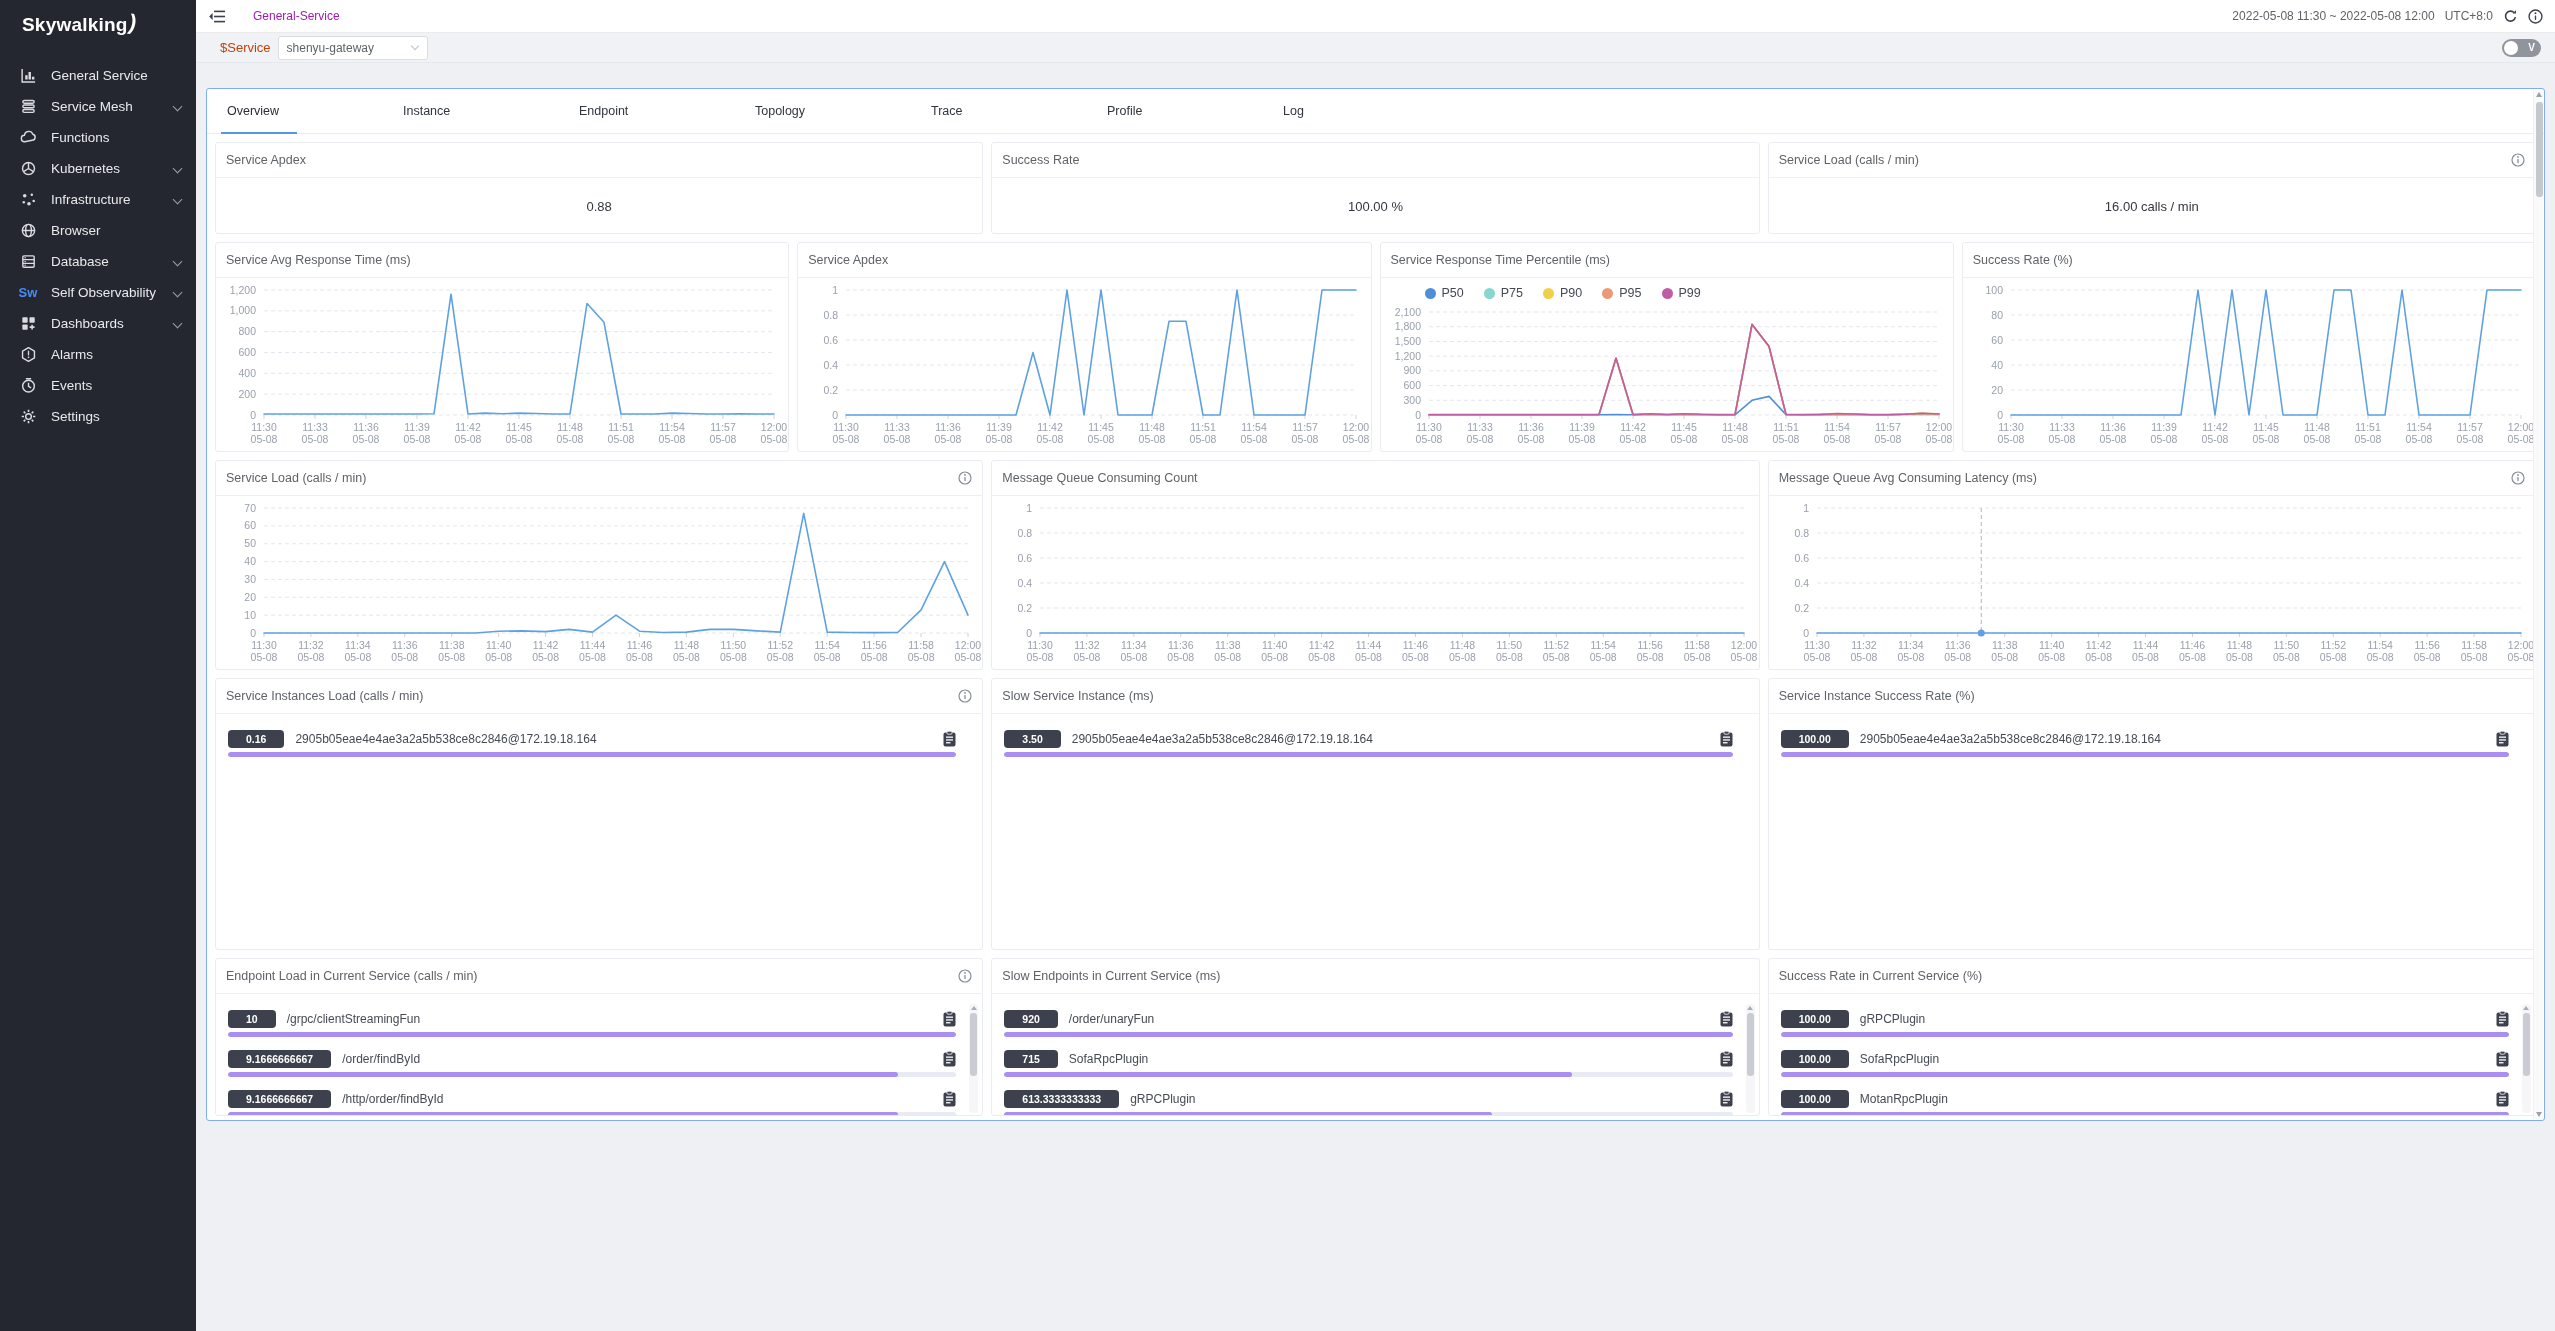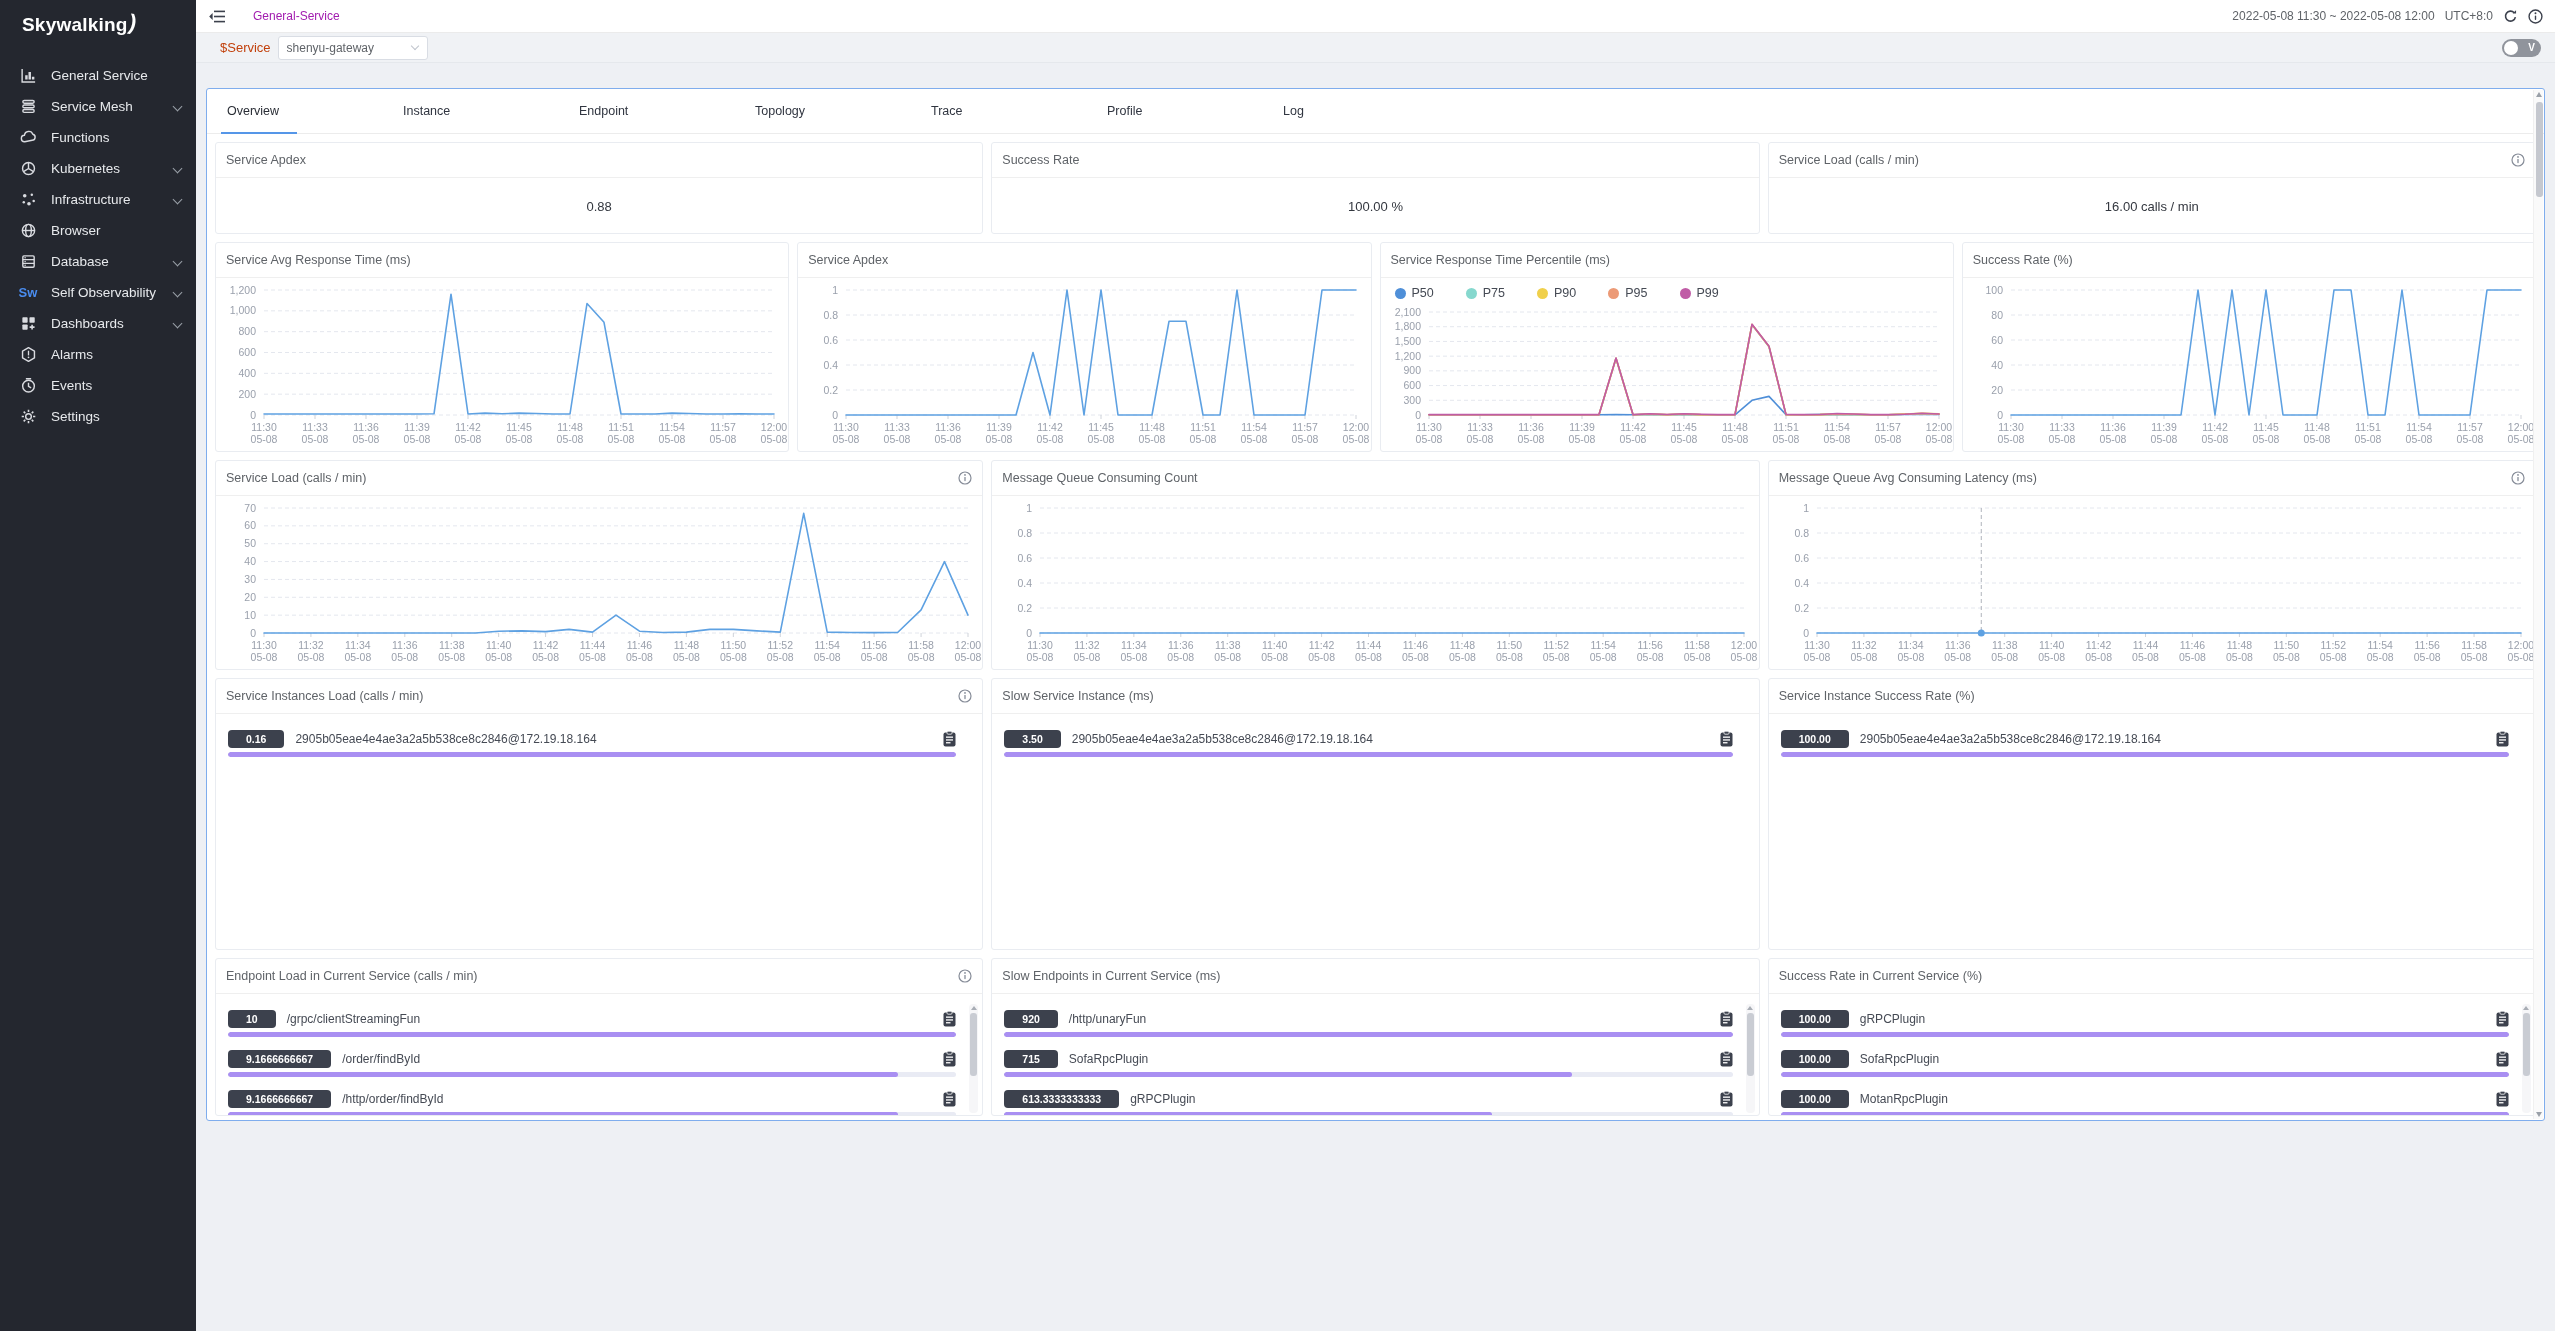--- a/index.html
+++ b/index.html
@@ -53,21 +53,21 @@
   .cards { padding:8px; display:flex; flex-direction:column; gap:8px; }
   .row { display:flex; gap:8px; }
   .card { background:#fff; border:1px solid #e9ecf1; border-radius:3px; flex:1; position:relative; overflow:hidden; }
   .card-head { height:35px; display:flex; align-items:center; padding:0 10px; border-bottom:1px solid #efefef;text-align:right; }
   .card-title { font-size:12.5px; color:#5f6368; }
   .card-head .icon-btn { margin-left:auto; }
   .metric-card { height:92px; }
   .metric-val { height:56px; display:flex; align-items:center; justify-content:center; font-size:13px; color:#33373f; }
   .chart-card-sm { height:210px; display:flex; flex-direction:column; }
   .chart-box { flex:1; position:relative; }
-  .legend { display:flex; gap:32px; padding:8px 0 0 14px; }
+  .legend { display:flex; gap:20px; padding:8px 0 0 14px;margin-left:30px; }
   .lg { display:flex; align-items:center; gap:6px; font-size:12.5px; color:#454a54; }
   .lg i { width:11px; height:11px; border-radius:50%; display:inline-block; }
 
   
   .list-card-tall { height:272px; }
   .list-card-cut { height:158px; }
   .list-area { padding:12px 26px 0 12px; position:relative; }
   .list-item { margin-bottom:9px; position:relative; }
   .li-top { display:flex; align-items:center; height:26px; }
   .badge { background:#3c414d; color:#fff; font-size:10.5px; font-weight:bold; padding:3px 18px; border-radius:4px; white-space:nowrap; }
@@ -964,21 +964,21 @@
         </div>
 
         <div class="card list-card-cut">
           <div class="card-head">
               <span class="card-title">Slow Endpoints in Current Service (ms)</span>
             </div>
           <div class="list-area">
             <div class="list-item">
               <div class="li-top">
                 <span class="badge">920</span>
-                <span class="li-label">/http/unaryFun</span>
+                <span class="li-label">/order/unaryFun</span>
                 <span class="li-copy">
                     <svg width="13" height="16" viewBox="0 0 13 16">
                       <rect x="0.5" y="1.5" width="12" height="14" rx="2" fill="#3c414d"></rect>
                       <rect x="4" y="0.2" width="5" height="3" rx="1" fill="#3c414d" stroke="#fff" stroke-width="0.8"></rect>
                       <rect x="3" y="5.5" width="7" height="1.3" fill="#fff"></rect>
                       <rect x="3" y="8.3" width="7" height="1.3" fill="#fff"></rect>
                       <rect x="3" y="11.1" width="4.5" height="1.3" fill="#fff"></rect>
                     </svg>
                   </span>
               </div>

